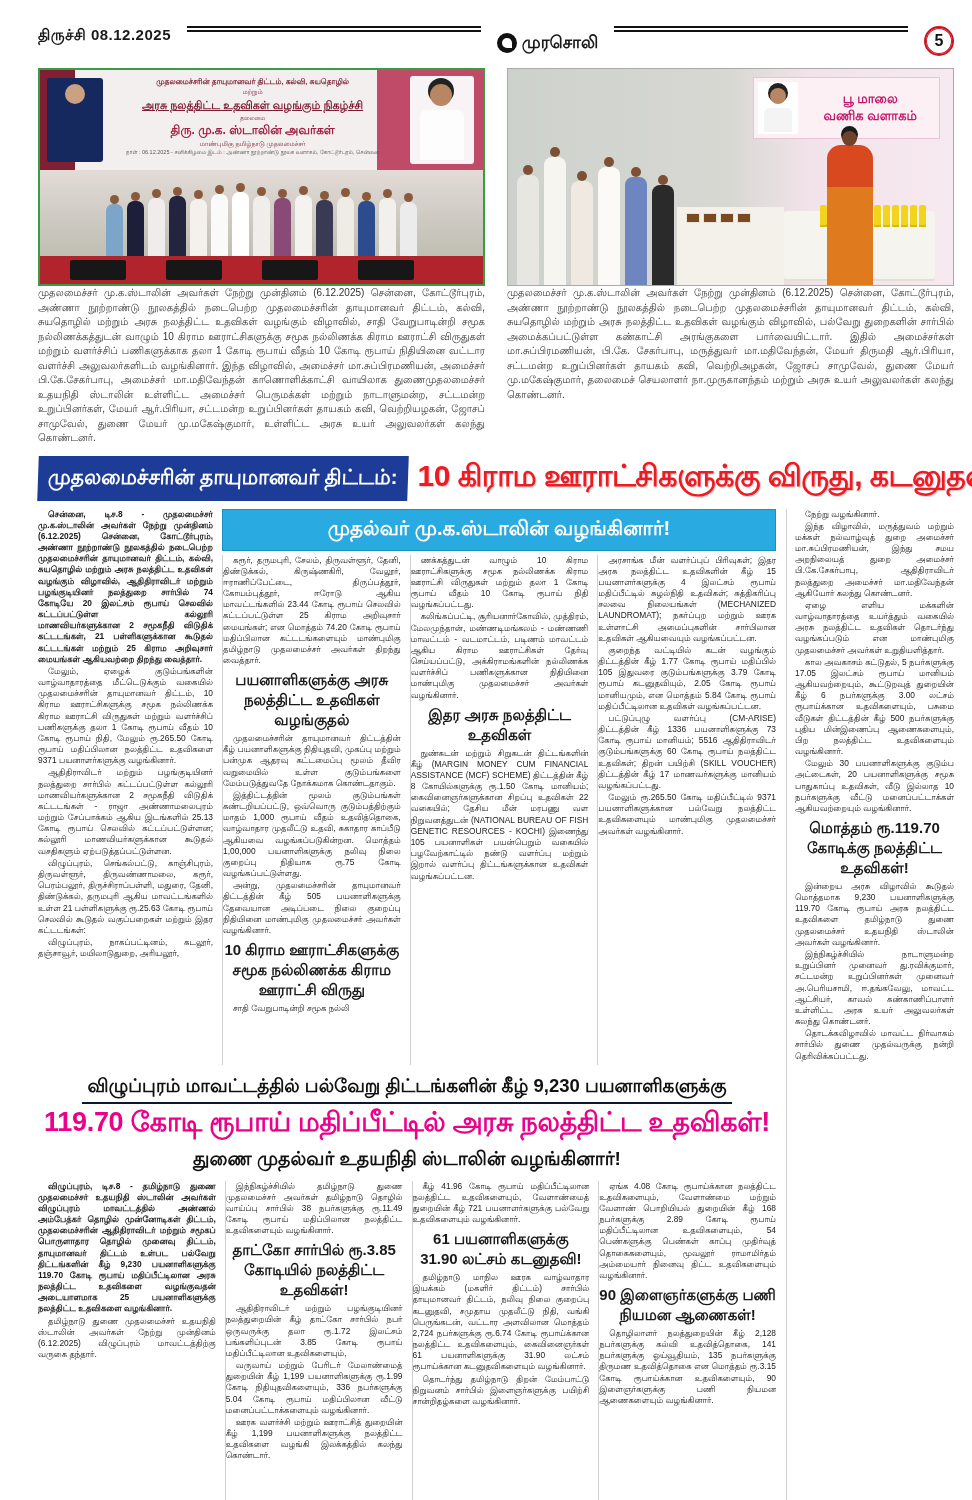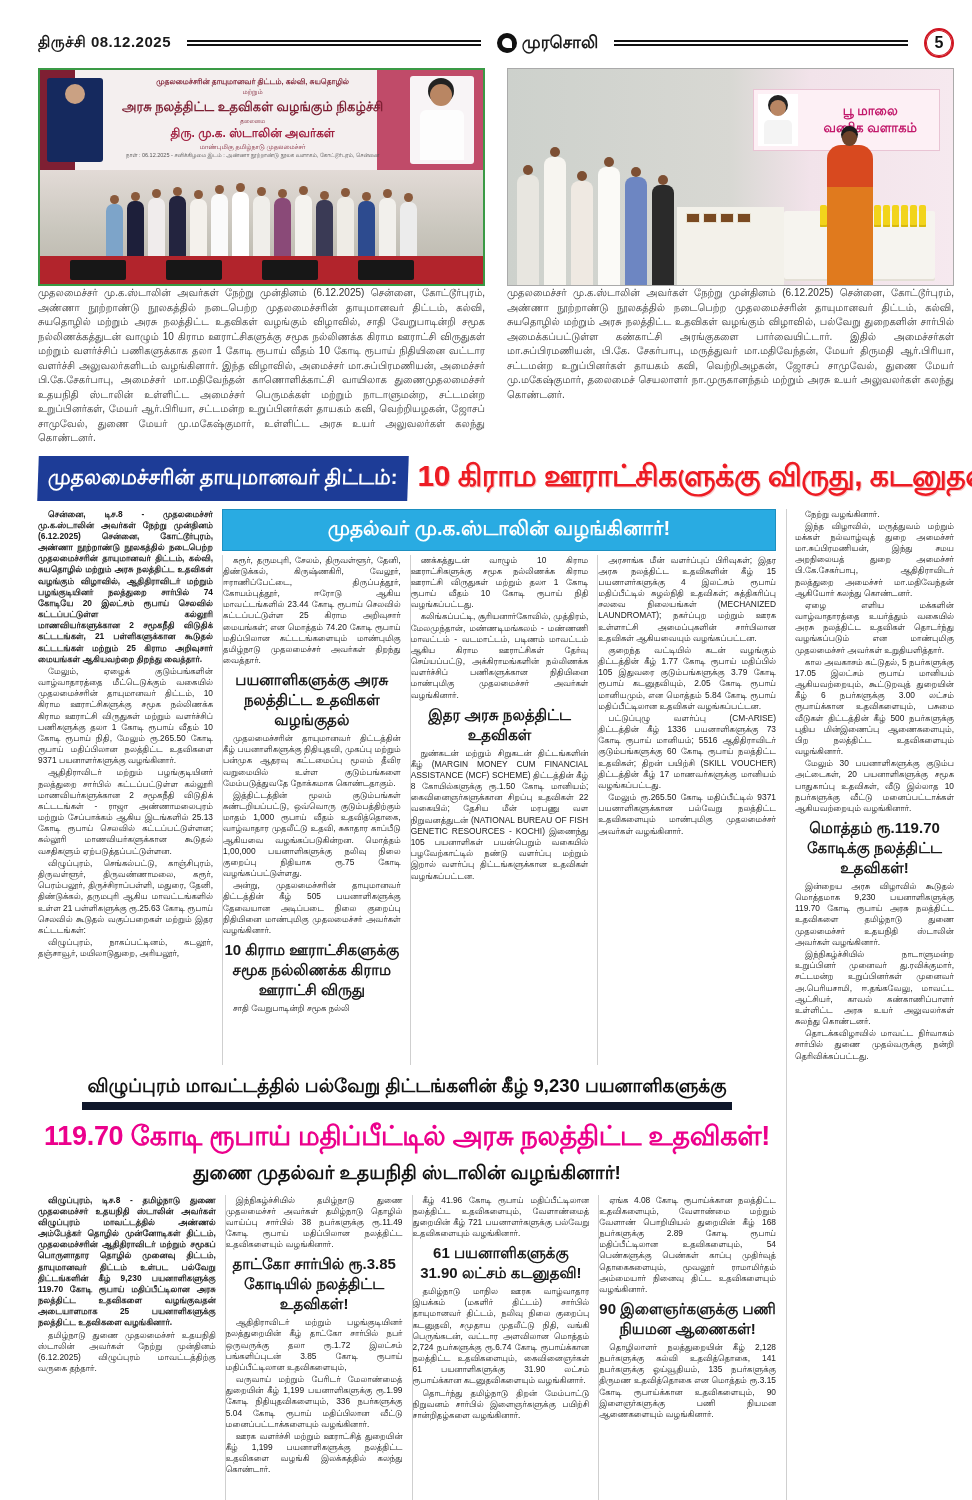--- a/index.html
+++ b/index.html
@@ -3,21 +3,21 @@
 <meta charset="utf-8">
 <style>
   * { margin:0; padding:0; box-sizing:border-box; }
   html,body { background:#e8e8e8; }
   .page {
     position:relative; width:972px; height:1500px; margin:0 auto;
     background:#ffffff; font-family:"Liberation Sans", sans-serif; color:#1a1a1a;
     overflow:hidden; padding:26px 18px 10px 38px;
   }
   
-  .masthead { display:flex; align-items:center; gap:16px; height:34px; }
+  .masthead { display:flex; gap:16px; height:34px; }
   .m-date { font-weight:bold; font-size:15px; white-space:nowrap; letter-spacing:.5px; }
   .m-rule { flex:1; height:6px; border-top:2px solid #111; border-bottom:2px solid #111; }
   .m-logo { display:flex; align-items:center; gap:5px; }
   .m-logo-circle { width:20px; height:20px; border-radius:50%; background:#111;
     display:inline-block; position:relative; }
   .m-logo-circle::after{ content:""; position:absolute; left:5px; top:5px; width:10px; height:10px;
     background:#fff; border-radius:50% 50% 0 50%; }
   .m-title { font-weight:bold; font-size:17px; }
   .m-page { width:30px; height:30px; border:2px solid #cf1420; border-radius:50%;
     display:flex; align-items:center; justify-content:center; font-weight:bold; font-size:16px;
@@ -32,33 +32,33 @@
   .banner { position:absolute; left:0; top:0; right:0; height:100px;
     background:linear-gradient(90deg,#7e1f33 0 8%,#f4efef 8% 76%,#c04b69 76% 100%); }
   .banner-portrait-l { position:absolute; left:1.5%; top:8px; width:56px; height:84px; background:#15295e; border-radius:3px; }
   .banner-portrait-l::before { content:""; position:absolute; left:18px; top:6px; width:20px; height:20px; border-radius:50%; background:#caa183; }
   .banner-portrait-r { position:absolute; right:2%; top:6px; width:64px; height:88px; background:#f8f4f6; border-radius:3px; }
   .banner-portrait-r::before { content:""; position:absolute; left:20px; top:8px; width:22px; height:22px; border-radius:50%; background:#b98663; box-shadow:0 -4px 0 2px #222; }
   .banner-portrait-r::after { content:""; position:absolute; left:10px; top:34px; width:44px; height:50px; background:#fdfdfd; border-radius:6px 6px 0 0; }
   .banner-text { position:absolute; left:16%; right:20%; top:6px; text-align:center; color:#7d1f33; }
   .banner-text .bt1 { font-size:7.5px; font-weight:bold; line-height:1.5; }
   .banner-text .bt2 { font-size:6.5px; line-height:1.5; }
-  .banner-text .bt3 { font-size:13px; font-weight:bold; line-height:1.5; }
+  .banner-text .bt3 { font-size:11px; font-weight:bold; line-height:1.5;text-decoration:underline; }
   .banner-text .bt4 { font-size:6px; line-height:1.6; }
   .banner-text .bt5 { font-size:12px; font-weight:bold; color:#a02040; line-height:1.3; }
   .banner-text .bt6 { font-size:6.5px; line-height:1.5; }
   .banner-text .bt7 { font-size:5.5px; color:#555; line-height:1.8; }
   .crowd { position:absolute; left:0; right:0; bottom:28px; height:95px; display:flex;
     align-items:flex-end; justify-content:center; gap:4px; padding:0 6px; }
   .person { width:17px; border-radius:7px 7px 0 0; position:relative; }
   .person::before { content:""; position:absolute; top:-9px; left:4px; width:9px; height:9px;
     border-radius:50%; background:#8a5a3c; }
   .carpet { position:absolute; left:0; right:0; bottom:0; height:28px; background:#b2242c; display:flex; gap:40px; padding:4px 30px; }
   .speaker { width:56px; height:20px; background:#171717; border-radius:2px; }
-  .pink-banner { position:absolute; right:3%; top:20px; width:42%; height:62px;
+  .pink-banner { position:absolute; right:3%; top:8px; width:42%; height:62px;
     background:#fdf0f5; border:1px solid #e9c4d4; display:flex; align-items:center; }
   .pink-banner .pb-portrait { width:40px; height:52px; margin:4px; background:#fff; position:relative; flex:0 0 auto; }
   .pink-banner .pb-portrait::before { content:""; position:absolute; left:12px; top:6px; width:16px; height:16px; border-radius:50%; background:#b98663; box-shadow:0 -3px 0 2px #222; }
   .pink-banner .pb-portrait::after { content:""; position:absolute; left:6px; top:26px; width:28px; height:24px; background:#f4f4f4; border-radius:5px 5px 0 0; }
   .pink-banner .pb-text { flex:1; text-align:center; color:#c2186b; font-weight:bold; font-size:13px; line-height:1.3; }
   .stall-table { position:absolute; right:4%; bottom:4px; width:34%; height:70px; background:#f6f4ef;
     border-radius:2px; box-shadow:0 -2px 0 #e4e0d6 inset; }
   .bottles { position:absolute; right:6%; bottom:58px; display:flex; gap:2px; }
   .bottle { width:7px; height:22px; background:#f2d41c; border-radius:2px 2px 1px 1px; box-shadow:0 -2px 0 #d8b90e inset; }
   .stall-table2 { position:absolute; left:38%; bottom:0; width:24%; height:78px; background:#f3f1ea; }
@@ -90,22 +90,22 @@
   .newscol .sub-h { font-weight:bold; text-align:center; font-size:15px; margin:4px 0 3px; text-indent:0; }
   .vline { border-left:1px solid #cfcfcf; }
   
   .content-row { display:flex; gap:10px; }
   .content-left { flex:1; min-width:0; }
   .rail { width:168px; flex:0 0 auto; border-left:1px solid #cfcfcf; padding-left:8px;
     height:1042px; overflow:hidden; margin-top:8px; }
   
   .a2-head { text-align:center; margin-top:10px; }
   .a2-kicker { font-weight:bold; font-size:18.5px; color:#111; display:inline-block;
-    border-bottom:8px solid #0f172a; padding:0 6px 3px; }
-  .a2-headline { color:#ec008c; font-weight:900; font-size:27px; margin-top:11px; letter-spacing:-.3px; }
+    border-bottom:2px solid #0f172a; padding:0 6px 3px; }
+  .a2-headline { color:#ec008c; font-weight:900; font-size:27px; margin-top:3px; letter-spacing:-.3px; }
   .a2-sub { font-weight:bold; font-size:19px; color:#111; margin-top:7px; }
   .a2-grid { display:grid; grid-template-columns:repeat(4,1fr); column-gap:9px; margin-top:9px;
     height:348px; overflow:hidden; }
 </style>
 </head>
 <body>
 
 <div class="page">
 
   <div class="masthead">

